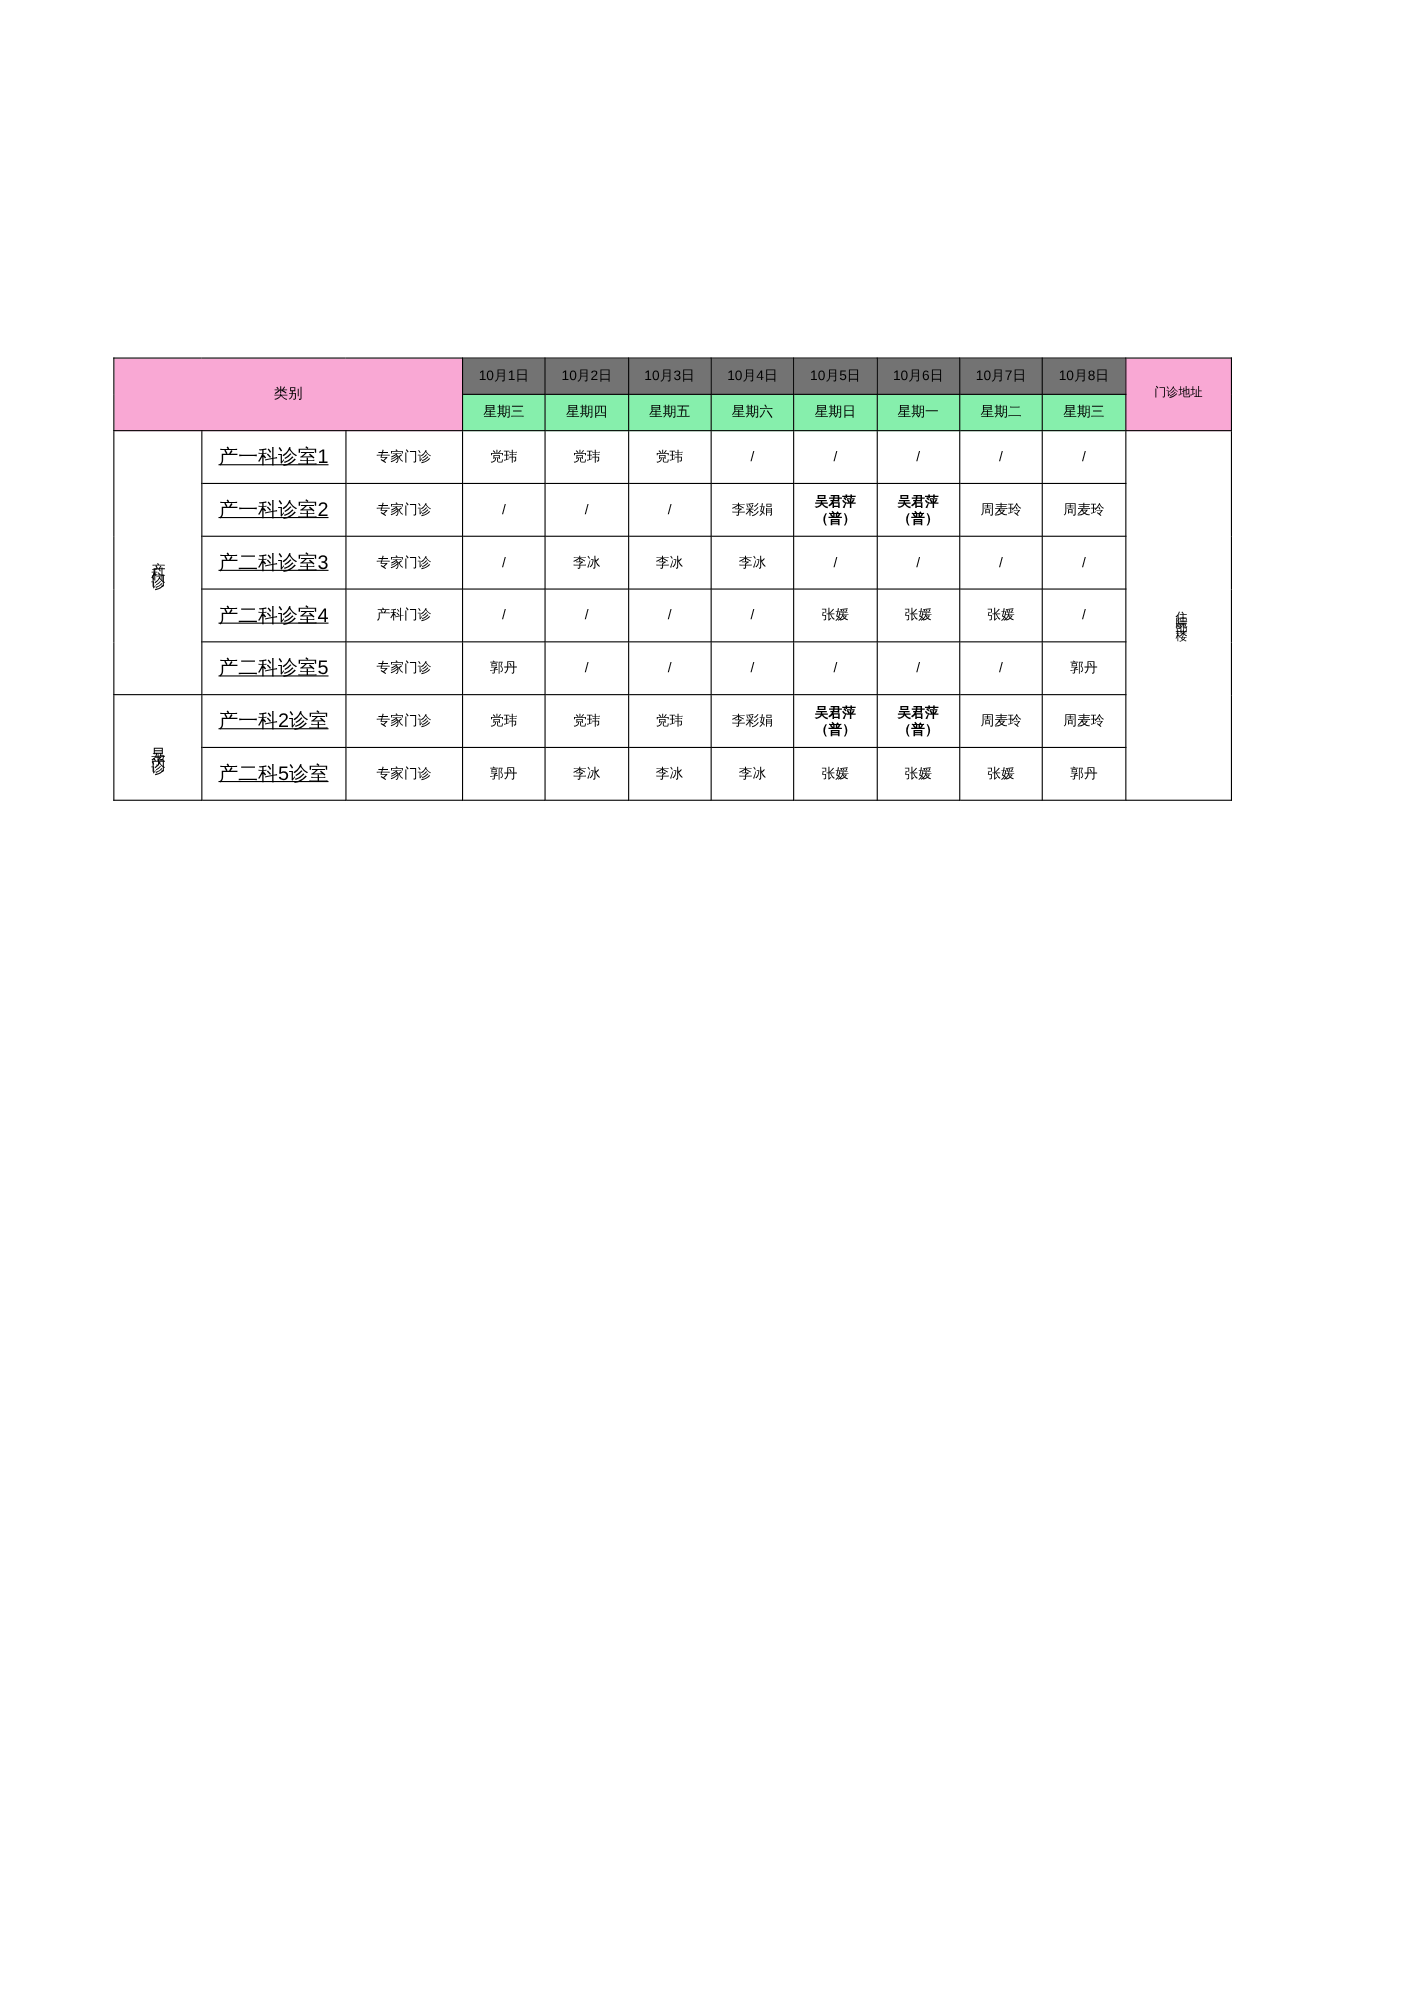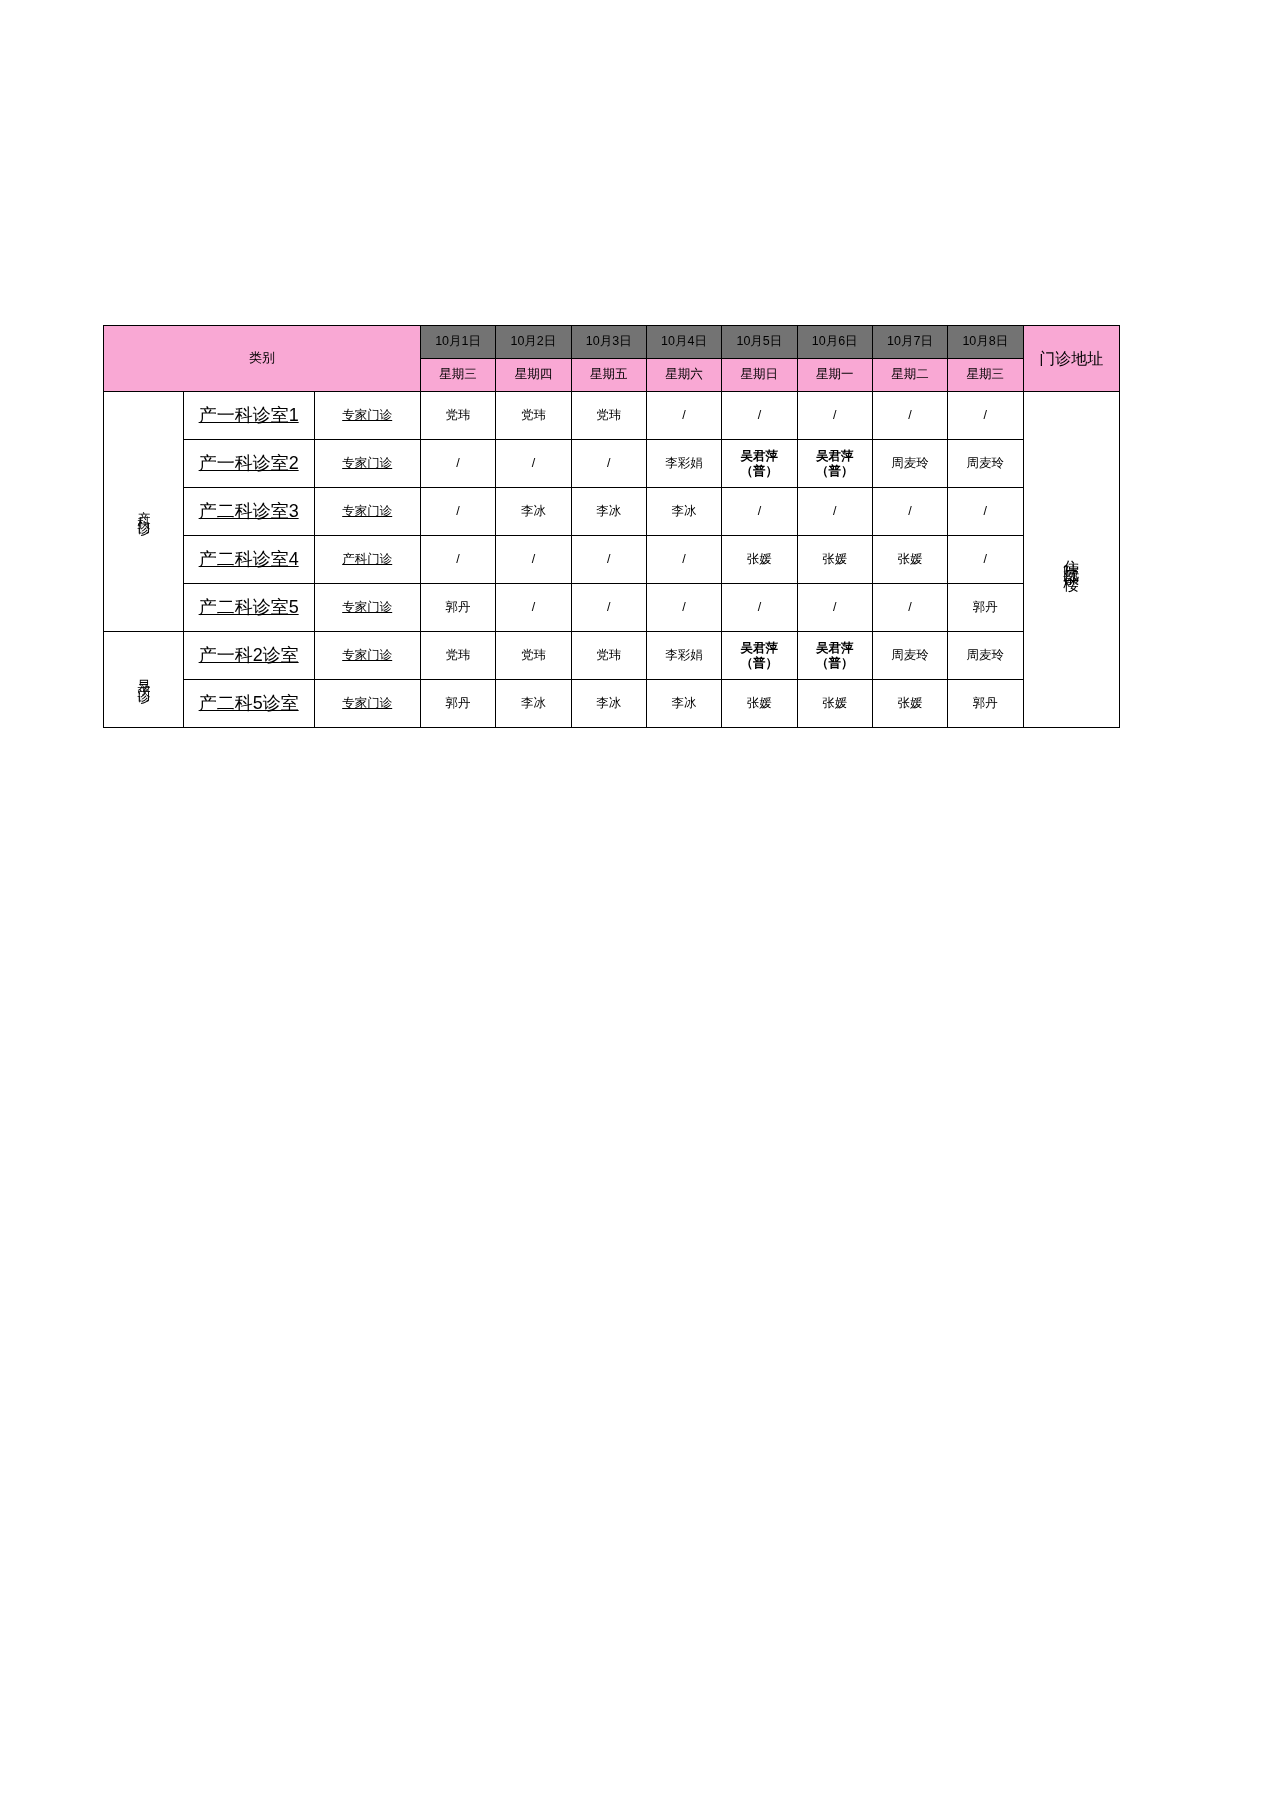--- a/index.html
+++ b/index.html
@@ -47,21 +47,21 @@
     font-weight: bold;
     font-size: 13px;
   }
   .hdr-date {
     background: #737373;
     font-weight: bold;
     font-size: 12.5px;
     height: 28px;
   }
   .hdr-week {
-    background: #f9a8d4;
+    background: #86efac;
     font-weight: bold;
     font-size: 12.5px;
     height: 28px;
     margin-left: 38px;
   }
   .cat-cell {
     font-weight: bold;
     font-size: 13px;
     width: 72px;
     letter-spacing: 1px;
@@ -76,31 +76,31 @@
   .room-cell {
     font-weight: bold;
     font-size: 18px;
     width: 118px;
     text-decoration: underline;
   }
   .type-cell {
     font-weight: bold;
     font-size: 12.5px;
     width: 96px;
-    text-decoration: underline;
   }
   .day-cell {
     width: 68px;
     height: 43px;
     border-radius: 11px;
   }
   .addr-cell {
     width: 86px;
     font-weight: bold;
-    font-size: 16px;
+    font-size: 11px;
+    font-family: Liberation Mono, monospace;
   }
   .two-line {
     display: block;
     line-height: 1.2;
     font-weight: bold;
   }
 </style>
 </head>
 <body>
 

